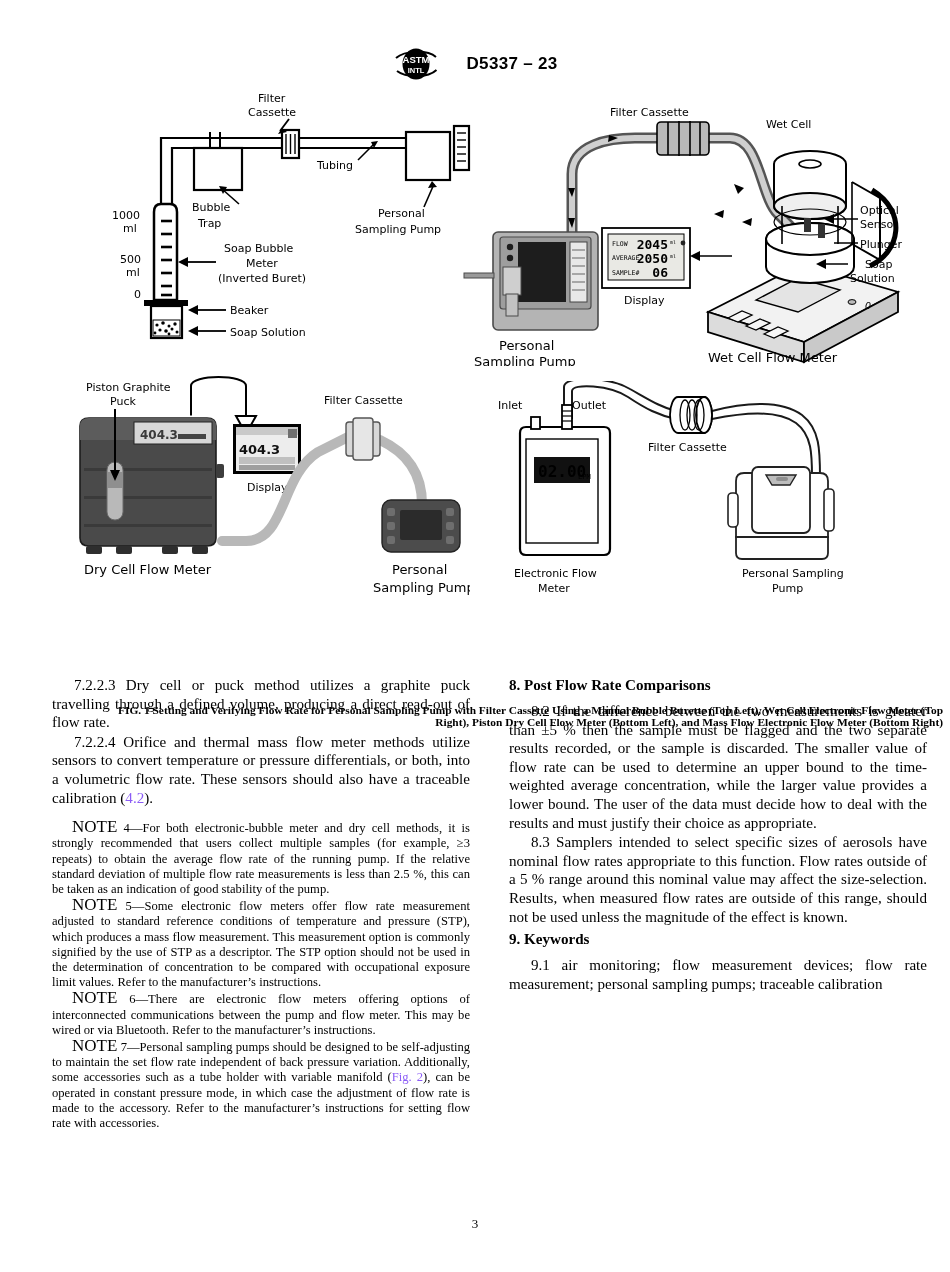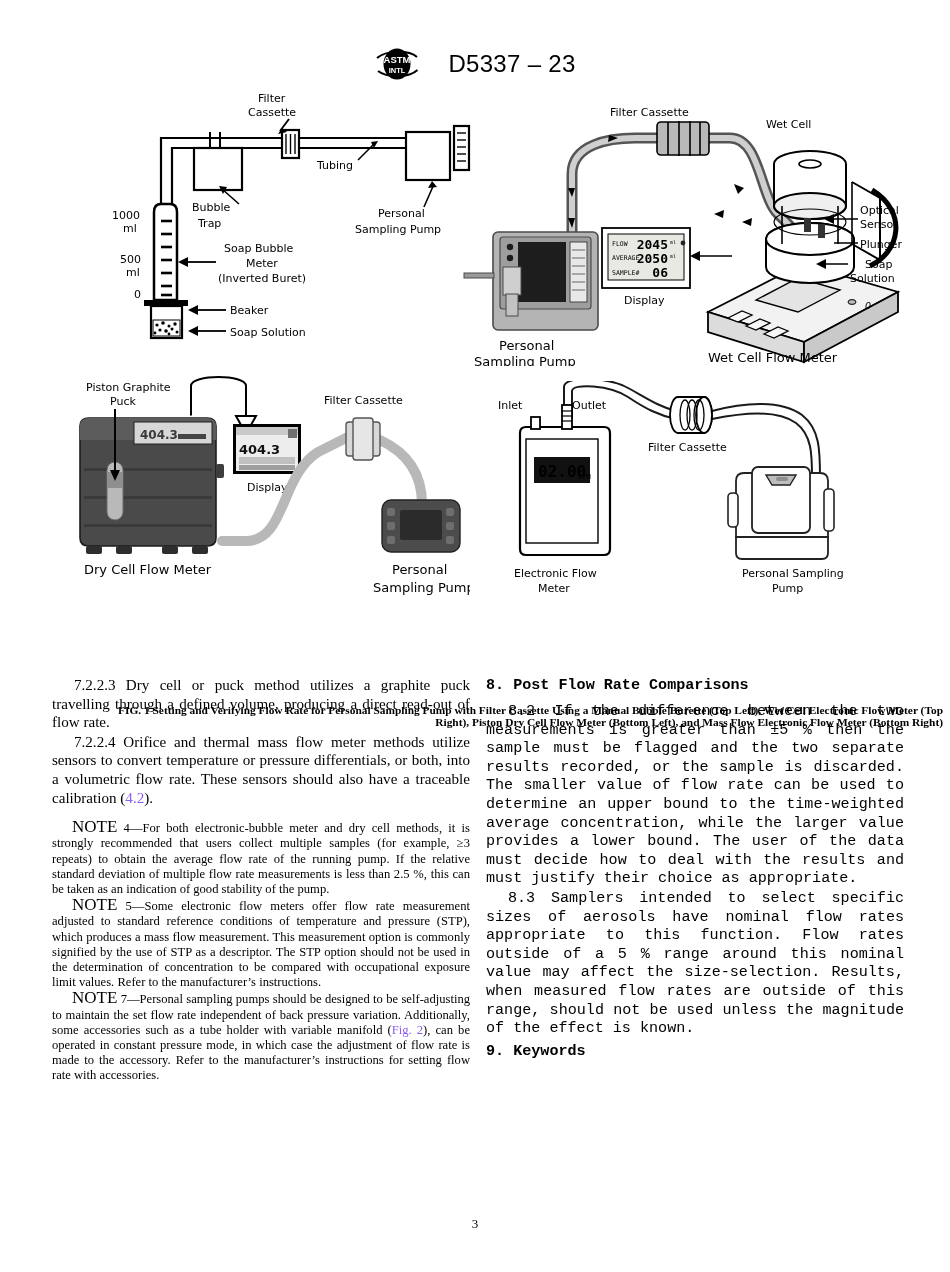--- a/index.html
+++ b/index.html
@@ -28,22 +28,22 @@
     justify-content: center;
     gap: 28px;
   }
   .astm-logo {
     width: 46px;
     height: 34px;
     flex: 0 0 auto;
   }
   .designation {
     font-family: "Liberation Sans", sans-serif;
-    font-weight: normal;
-    font-size: 24px;
+    font-weight: bold;
+    font-size: 17px;
     letter-spacing: 0.3px;
   }
 
   
   .figure-block {
     position: absolute;
     top: 86px;
     left: 40px;
     width: 870px;
     height: 570px;
@@ -70,21 +70,21 @@
     line-height: 12px;
   }
 
   
   .col {
     position: absolute;
     top: 676px;
     width: 418px;
   }
   .col-left  { left: 52px;  }
-  .col-right { left: 486px; font-family: Liberation Mono, monospace; }
+  .col-right { left: 509px; }
 
   .para {
     text-align: justify;
     text-justify: inter-word;
     font-size: 15.1px;
     line-height: 18.6px;
     text-indent: 22px;
     margin: 0 0 1px 0;
     hyphens: auto;
   }
@@ -501,31 +501,33 @@
 
   <p class="para"><span>7.2.2.3</span> <span>Dry cell or puck method utilizes a graphite puck travelling through a defined volume, producing a direct read-out of flow rate.</span></p>
 
   <p class="para"><span>7.2.2.4</span> <span>Orifice and thermal mass flow meter methods utilize sensors to convert temperature or pressure differentials, or both, into a volumetric flow rate. These sensors should also have a traceable calibration (</span><span class="xref">4.2</span><span>).</span></p>
 
   <div class="notes-wrap">
     <p class="note"><span class="note-label">NOTE</span> <span>4</span><span>—For both electronic-bubble meter and dry cell methods, it is strongly recommended that users collect multiple samples (for example, ≥3 repeats) to obtain the average flow rate of the running pump. If the relative standard deviation of multiple flow rate measurements is less than 2.5 %, this can be taken as an indication of good stability of the pump.</span></p>
 
     <p class="note"><span class="note-label">NOTE</span> <span>5</span><span>—Some electronic flow meters offer flow rate measurement adjusted to standard reference conditions of temperature and pressure (STP), which produces a mass flow measurement. This measurement option is commonly signified by the use of STP as a descriptor. The STP option should not be used in the determination of concentration to be compared with occupational exposure limit values. Refer to the manufacturer’s instructions.</span></p>
 
+    <p class="note"><span class="note-label">NOTE</span> <span>6</span><span>—There are electronic flow meters offering options of interconnected communications between the pump and flow meter. This may be wired or via Bluetooth. Refer to the manufacturer’s instructions.</span></p>
 
     <p class="note"><span class="note-label">NOTE</span> <span>7</span><span>—Personal sampling pumps should be designed to be self-adjusting to maintain the set flow rate independent of back pressure variation. Additionally, some accessories such as a tube holder with variable manifold (</span><span class="xref">Fig. 2</span><span>), can be operated in constant pressure mode, in which case the adjustment of flow rate is made to the accessory. Refer to the manufacturer’s instructions for setting flow rate with accessories.</span></p>
   </div>
 </div>
 
 <div class="col col-right">
 
   <h2 class="sec-head top">8.  Post Flow Rate Comparisons</h2>
 
 
   <p class="para spaced"><span>8.2</span> <span>If the difference between the two measurements is greater than ±5 % then the sample must be flagged and the two separate results recorded, or the sample is discarded. The smaller value of flow rate can be used to determine an upper bound to the time-weighted average concentration, while the larger value provides a lower bound. The user of the data must decide how to deal with the results and must justify their choice as appropriate.</span></p>
 
   <p class="para spaced"><span>8.3</span> <span>Samplers intended to select specific sizes of aerosols have nominal flow rates appropriate to this function. Flow rates outside of a 5 % range around this nominal value may affect the size-selection. Results, when measured flow rates are outside of this range, should not be used unless the magnitude of the effect is known.</span></p>
 
   <h2 class="sec-head gap">9.  Keywords</h2>
 
+  <p class="para"><span>9.1</span> <span>air monitoring; flow measurement devices; flow rate measurement; personal sampling pumps; traceable calibration</span></p>
 </div>
 
 <div class="page-number">3</div>
 
 </body></html>

